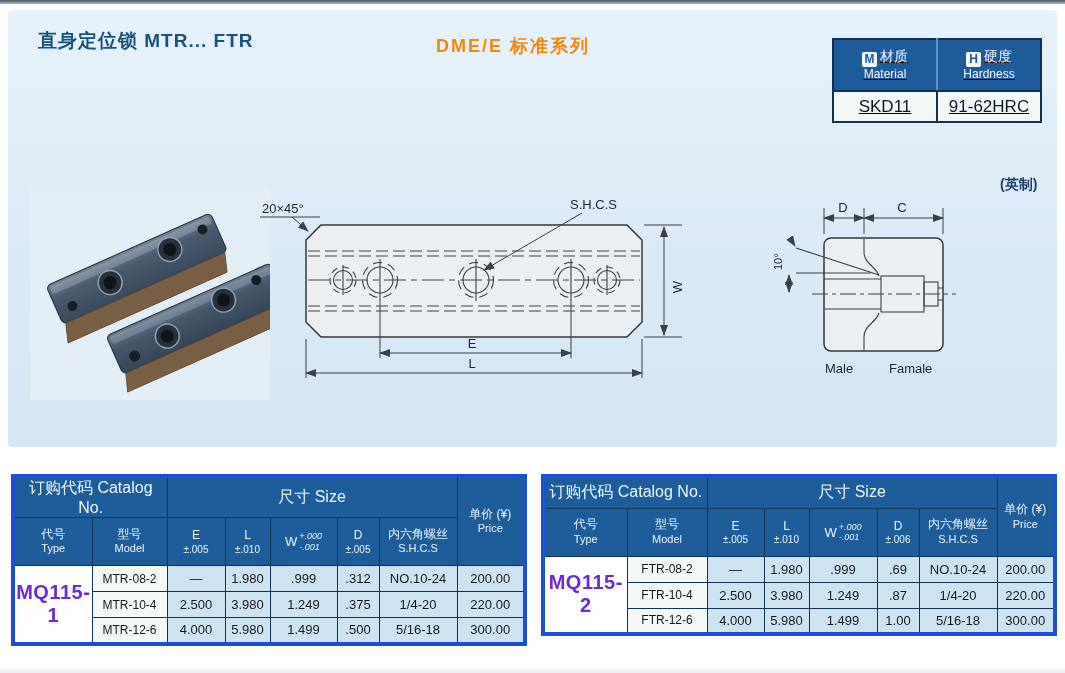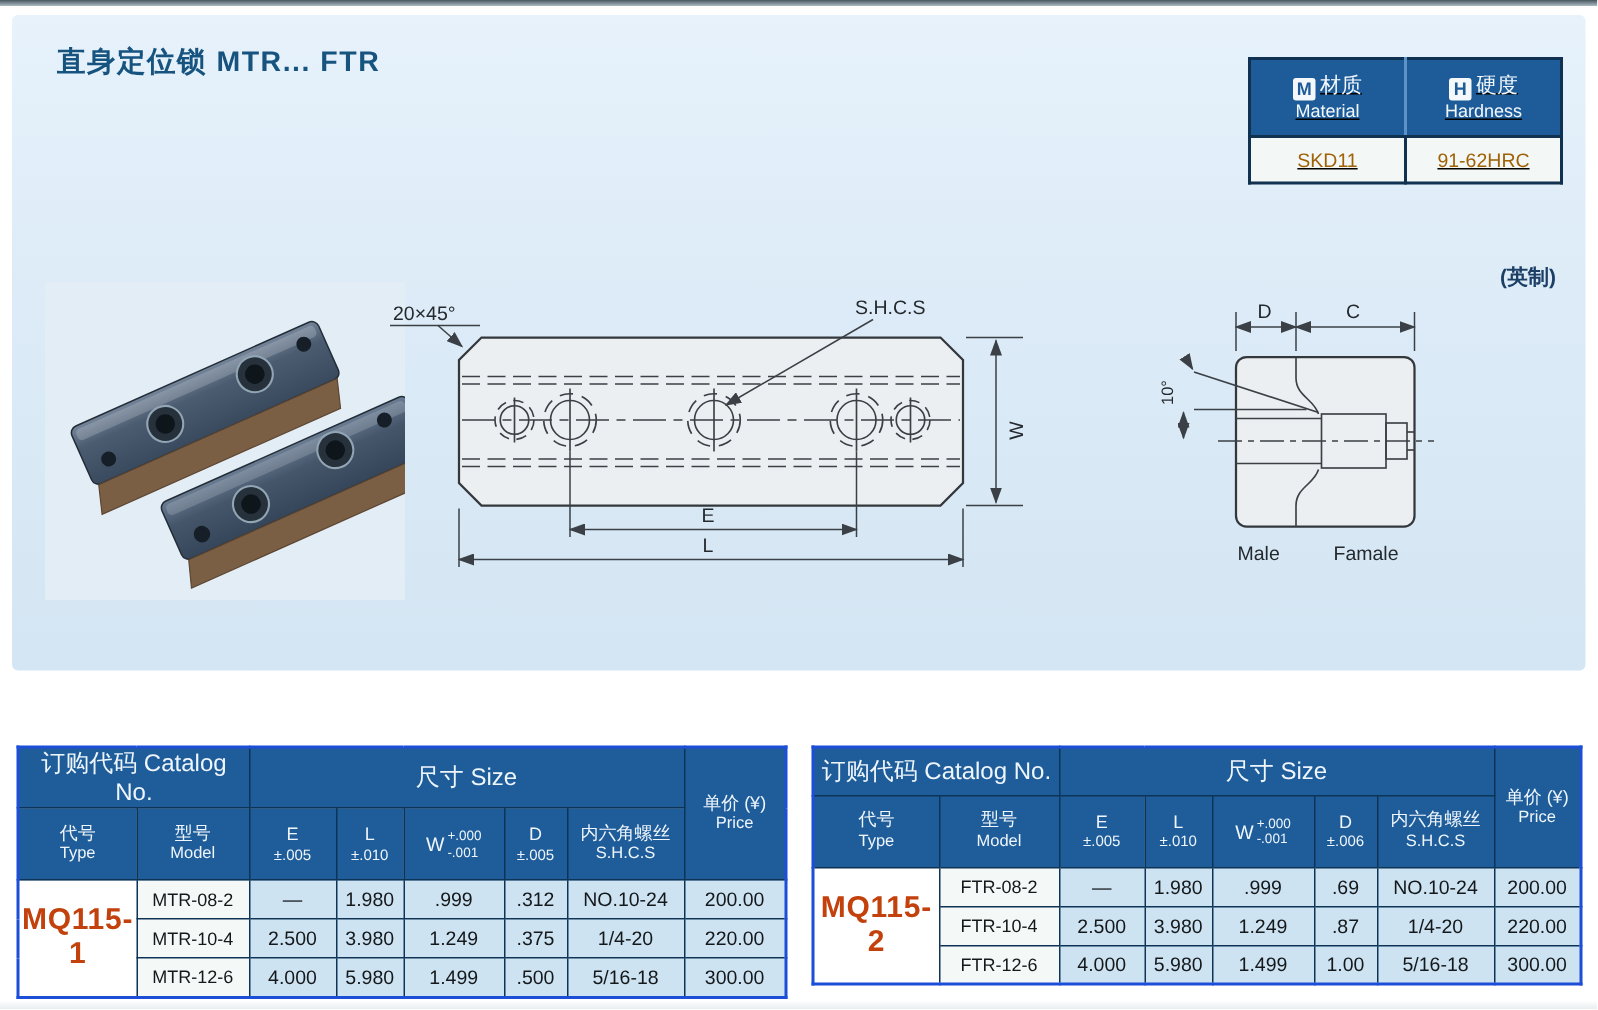--- a/index.html
+++ b/index.html
@@ -20,58 +20,59 @@
   
   .mat-table{position:absolute;left:824px;top:28px;border-collapse:collapse;text-decoration:underline;}
   .mat-table td{border:2px solid #10314f;text-align:center;vertical-align:middle;}
   .mat-head{background:#1d5c99;color:#f3f8fd;width:100px;height:48px;}
   .mat-head.first{border-right:2px solid #5d93c6;}
   .mat-cn{font-size:14px;line-height:1.25;}
   .mat-en{font-size:12px;line-height:1.2;}
   .badge{display:inline-block;width:15px;height:15px;background:#f5f8fb;color:#1d5c99;
         font-size:12px;font-weight:bold;line-height:15px;text-align:center;border-radius:2px;
         margin-right:3px;vertical-align:-2px;}
-  .mat-val{background:#f3f7f6;color:#a16207;font-size:13px;height:27px;}
+  .mat-val{background:#f3f7f6;color:#0f172a;font-size:17px;height:27px;}
   
   .photo-svg{position:absolute;left:22px;top:178px;}
   .plate-svg{position:absolute;left:242px;top:165px;}
   .side-svg{position:absolute;left:758px;top:186px;}
   .dwg-label{font-size:13px;fill:#24292e;}
   .dwg-small{font-size:11px;fill:#24292e;}
   .dwg-line{stroke:#3a4045;fill:none;stroke-width:1.1;}
   .dwg-thick{stroke:#33383d;fill:#eceff1;stroke-width:1.5;}
   .dim{stroke:#3a4045;fill:none;stroke-width:1;}
   
-  .spec{position:absolute;top:497px;border-collapse:collapse;table-layout:fixed;
-        border:2px solid #1d4ed8;}
+  .spec{position:absolute;top:474px;border-collapse:collapse;table-layout:fixed;
+        border:4px solid #1d4ed8;}
   .spec-left{left:11px;}
   .spec-right{left:541px;}
   .spec th,.spec td{border:1.5px solid #0d3456;padding:0;text-align:center;vertical-align:middle;}
   .spec th{background:#1e5d9a;color:#eef5fb;font-weight:normal;}
   .row-h1{height:32px;}
   .row-h2{height:48px;}
   .spec tbody tr{height:26px;}
   .hdr-cn{font-size:12px;line-height:1.3;}
   .hdr-en{font-size:11px;line-height:1.25;}
   .tol{font-size:10px;}
   .whead{display:inline-flex;align-items:center;gap:2px;}
   .wletter{font-size:13px;}
-  .wtols{display:inline-flex;flex-direction:column;font-size:9px;line-height:1.15;text-align:left;}
+  .wtols{display:inline-flex;flex-direction:column;font-size:9px;line-height:1.15;text-align:left;font-style:italic;}
   .data-cell{background:#cde3f2;font-size:13px;color:#15181b;}
   .model-cell{background:#f4f8f7;font-size:12px;color:#15181b;}
-  .type-cell{background:#ffffff;font-size:20px;color:#c2410c;font-weight:bold;letter-spacing:0.5px;}
+  .type-cell{background:#ffffff;font-size:20px;color:#6d28d9;font-weight:bold;letter-spacing:0.5px;}
 </style>
 </head>
 <body>
 
 <div class="page">
   <div class="top-strip"></div>
 
   <div class="panel">
     <div class="title">直身定位锁 MTR... FTR</div>
+    <div class="series">DME/E 标准系列</div>
 
     <table class="mat-table">
       <tbody>
           <tr>
         <td class="mat-head first">
           <div class="mat-cn"><span class="badge">M</span><span>材质</span></div>
           <div class="mat-en">Material</div>
         </td>
         <td class="mat-head">
           <div class="mat-cn"><span class="badge">H</span><span>硬度</span></div>

